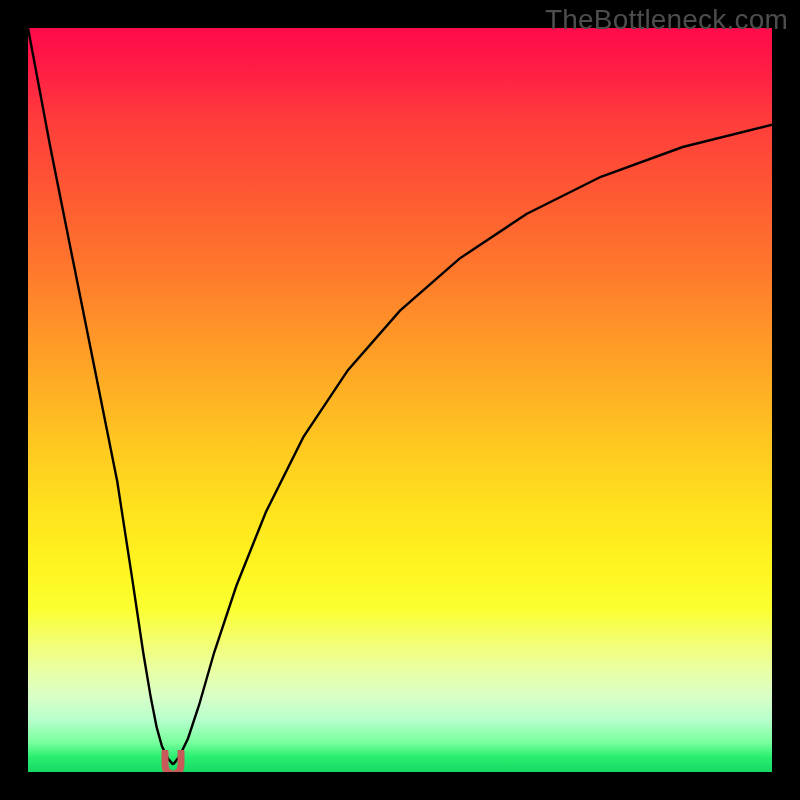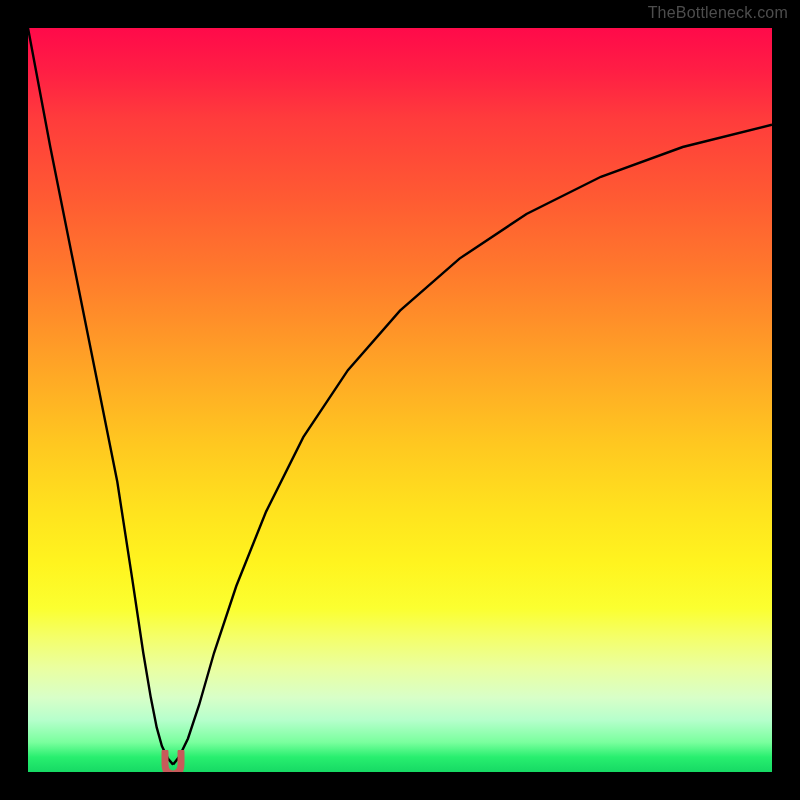--- a/index.html
+++ b/index.html
@@ -64,21 +64,21 @@
     height: 28px;
     transform: translate(-50%, -50%);
     pointer-events: none;
   }
   .marker svg { display: block; }
   .watermark {
     position: absolute;
     top: 4px;
     right: 12px;
     color: #4d4d4d;
-    font-size: 16px;
+    font-size: 28px;
     font-weight: 500;
     letter-spacing: 0.2px;
   }
 </style>
 </head>
 <body>
 
 <div class="frame">
 
   <div class="plot-area">

